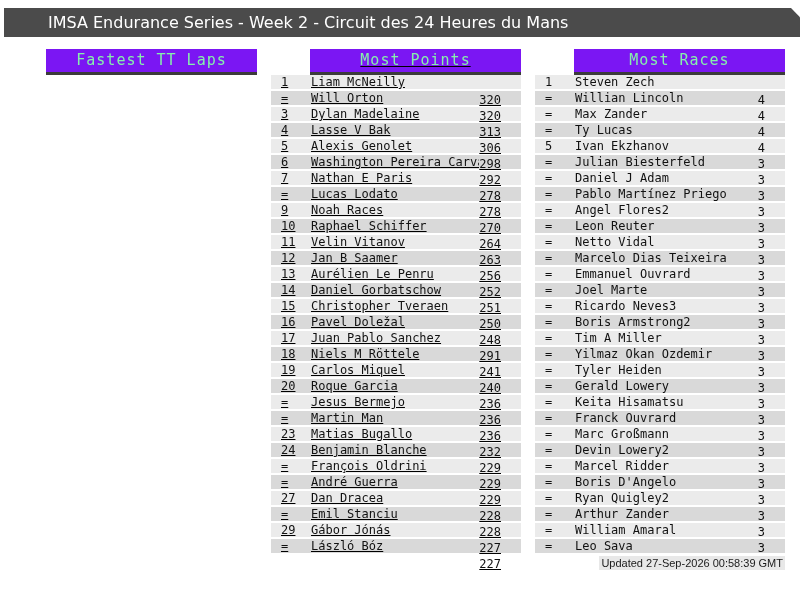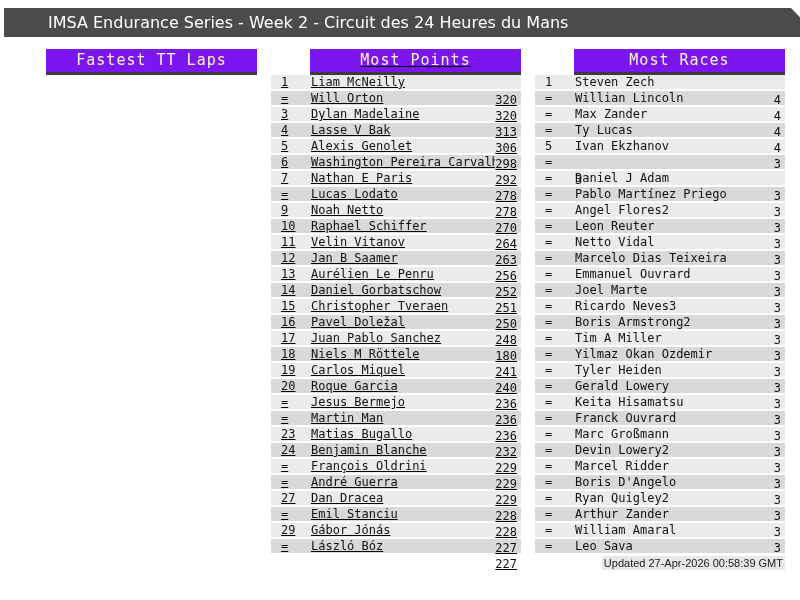--- a/index.html
+++ b/index.html
@@ -29,36 +29,36 @@
     white-space:nowrap;
   }
   .panel{position:absolute;top:49px;width:250px;}
   .panel-0{left:7px;}
   .panel-1{left:271px;text-decoration:underline;}
   .panel-2{left:535px;}
   .panel-header{
     height:23px;line-height:23px;
     background:var(--accent);
     border-bottom:3px solid var(--underline);
-    color:#fef9c3;text-align:center;
+    color:#86efac;text-align:center;
     font-size:15px;letter-spacing:1px;
     white-space:nowrap;
     margin-left:39px;
   }
   .rows{margin-top:0;}
   .row{
     height:14px;line-height:14px;margin-bottom:2px;
     display:flex;align-items:center;
     font-size:12px;color:#111111;white-space:nowrap;
   }
   .row:nth-child(odd){background:var(--row-light);}
   .row:nth-child(even){background:var(--row-dark);}
   .row .rank{flex:none;width:30px;padding-left:10px;}
   .row .name{flex:1;overflow:hidden;}
-  .row .value{flex:none;padding-right:4px;text-align:center;margin-top:36px;}
+  .row .value{flex:none;padding-right:20px;text-align:center;margin-top:36px;}
   .footer{
     position:absolute;top:556px;right:15px;
     font-family:"Liberation Sans", sans-serif;
     font-size:11px;line-height:14px;color:#1a1a1a;
     background:#e8e8e8;padding:0 2px;
     white-space:nowrap;
   }
 </style>
 </head>
 <body>
@@ -110,21 +110,21 @@
         <span class="name">Nathan E Paris</span>
         <span class="value">278</span>
       </div>
       <div class="row">
         <span class="rank">=</span>
         <span class="name">Lucas Lodato</span>
         <span class="value">278</span>
       </div>
       <div class="row">
         <span class="rank">9</span>
-        <span class="name">Noah Netto</span>
+        <span class="name">Noah Races</span>
         <span class="value">270</span>
       </div>
       <div class="row">
         <span class="rank">10</span>
         <span class="name">Raphael Schiffer</span>
         <span class="value">264</span>
       </div>
       <div class="row">
         <span class="rank">11</span>
         <span class="name">Velin Vitanov</span>
@@ -151,21 +151,21 @@
         <span class="value">250</span>
       </div>
       <div class="row">
         <span class="rank">16</span>
         <span class="name">Pavel Doležal</span>
         <span class="value">248</span>
       </div>
       <div class="row">
         <span class="rank">17</span>
         <span class="name">Juan Pablo Sanchez</span>
-        <span class="value">180</span>
+        <span class="value">291</span>
       </div>
       <div class="row">
         <span class="rank">18</span>
         <span class="name">Niels M Röttele</span>
         <span class="value">241</span>
       </div>
       <div class="row">
         <span class="rank">19</span>
         <span class="name">Carlos Miquel</span>
         <span class="value">240</span>
@@ -251,20 +251,21 @@
         <span class="name">Ty Lucas</span>
         <span class="value">4</span>
       </div>
       <div class="row">
         <span class="rank">5</span>
         <span class="name">Ivan Ekzhanov</span>
         <span class="value">3</span>
       </div>
       <div class="row">
         <span class="rank">=</span>
+        <span class="name">Julian Biesterfeld</span>
         <span class="value">3</span>
       </div>
       <div class="row">
         <span class="rank">=</span>
         <span class="name">Daniel J Adam</span>
         <span class="value">3</span>
       </div>
       <div class="row">
         <span class="rank">=</span>
         <span class="name">Pablo Martínez Priego</span>
@@ -376,13 +377,13 @@
         <span class="value">3</span>
       </div>
       <div class="row">
         <span class="rank">=</span>
         <span class="name">Leo Sava</span>
         <span class="value">3</span>
       </div>
     </div>
 </section>
 
-<div class="footer">Updated 27-Apr-2026 00:58:39 GMT</div>
+<div class="footer">Updated 27-Sep-2026 00:58:39 GMT</div>
 
 </body></html>

